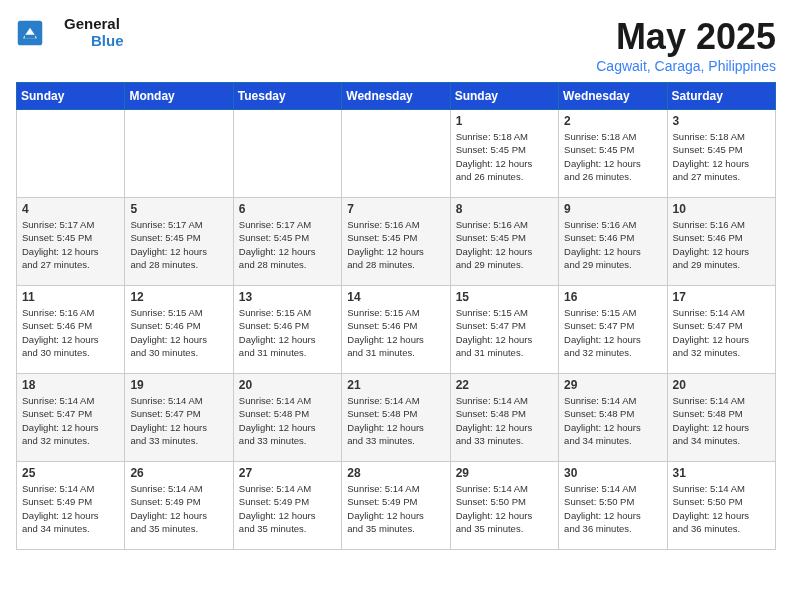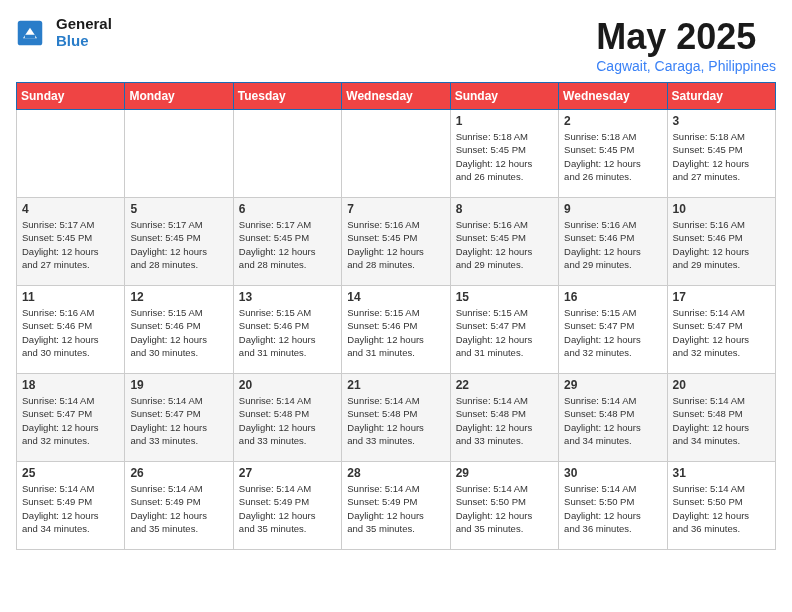--- a/index.html
+++ b/index.html
@@ -12,46 +12,46 @@
     }
     .header {
       display: flex;
       justify-content: space-between;
       align-items: flex-start;
       margin-bottom: 8px;
     }
     .logo {
       display: flex;
       align-items: center;
-      gap: 12px;
+      gap: 20px;
       justify-content: center;
     }
     .logo-icon {
       width: 28px;
       height: 28px;
     }
     .title-block {
-      text-align: left;
+      text-align: right;
     }
     .month-title {
       font-size: 36px;
       font-weight: bold;
       color: #1a1a1a;
     }
     .location {
       font-size: 14px;
       color: #3b82f6;
     }
     .calendar {
       width: 100%;
       border-collapse: collapse;
       border: 1px solid #ccc;
     }
     .calendar th {
-      background-color: #ef4444;
+      background-color: #1d4ed8;
       color: #fff;
       font-size: 12px;
       font-weight: bold;
       padding: 6px 4px;
       text-align: left;
       border: 1px solid #1a6bb5;
     }
     .calendar td {
       vertical-align: top;
       border: 1px solid #ccc;
@@ -85,21 +85,21 @@
 
 <div class="header">
   <div class="logo">
     <svg class="logo-icon" viewBox="0 0 32 32">
       <rect x="2" y="2" width="28" height="28" rx="3" fill="#2a7dc9"></rect>
       <polygon points="8,22 16,10 24,22" fill="white"></polygon>
       <rect x="10" y="18" width="12" height="4" fill="#2a7dc9"></rect>
     </svg>
     <div>
       <div style="font-size:15px;font-weight:bold;color:#1a1a1a;line-height:1.1;">General</div>
-      <div style="font-size:15px;font-weight:bold;color:#2a7dc9;line-height:1.1;">Blue</div>
+      <div style="font-size:15px;font-weight:bold;color:#2a7dc9;line-height:1.1;margin-left:27px;">Blue</div>
     </div>
   </div>
   <div class="title-block">
     <div class="month-title">May 2025</div>
     <div class="location">Cagwait, Caraga, Philippines</div>
   </div>
 </div>
 
 <table class="calendar">
   <thead>

